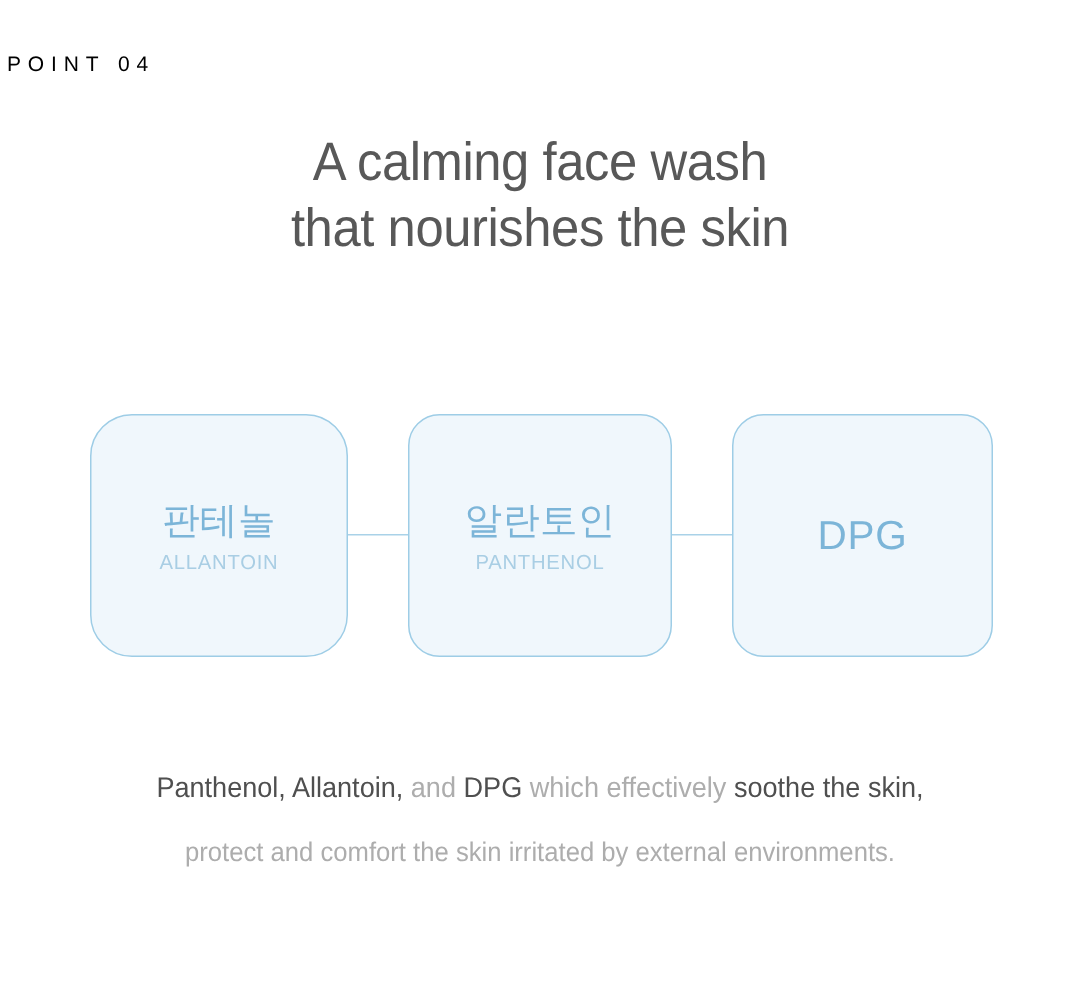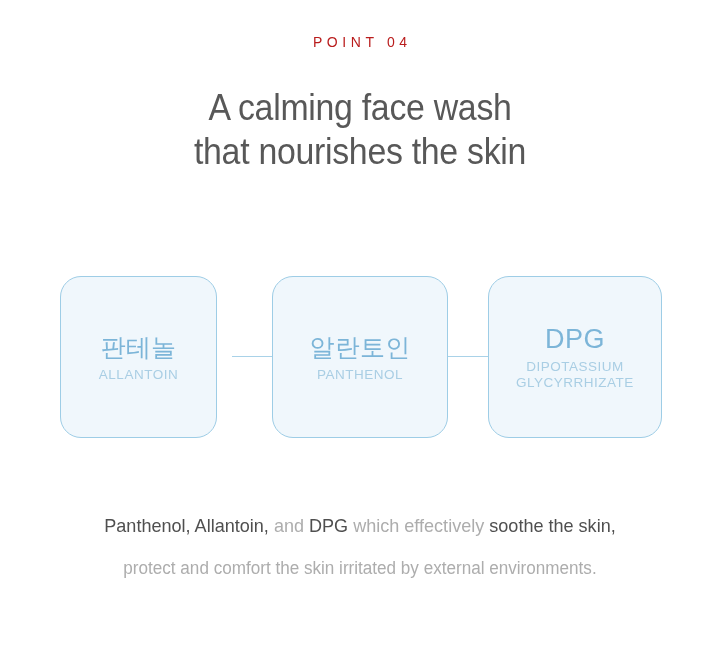--- a/index.html
+++ b/index.html
@@ -21,24 +21,23 @@
     inset: 0;
     background: #ffffff;
   }
 
   
   .eyebrow {
     position: absolute;
     top: 34px;
     left: 0;
     width: 720px;
-    text-align: center;
     font-size: 14px;
     letter-spacing: 4.6px;
-    color: #b91c1c;
+    color: #000000;
     font-weight: 400;
     text-indent: 4.6px;
   }
 
   
   .heading {
     position: absolute;
     top: 86px;
     left: 0;
     width: 720px;
@@ -77,21 +76,21 @@
     height: 162px;
     box-sizing: border-box;
     background: #f0f7fc;
     border: 1.4px solid #9ecde6;
     border-radius: 21px;
     display: flex;
     flex-direction: column;
     align-items: center;
     justify-content: center;
   }
-  .box-1 { left: 0px;   width: 157px; }
+  .box-1 { left: 0px;   width: 172px; border-radius: 28px; }
   .box-2 { left: 212px; width: 176px; }
   .box-3 { left: 428px; width: 174px; }
 
   .box-title {
     color: #7cb5d8;
     font-size: 25px;
     font-weight: 400;
     line-height: 30px;
     letter-spacing: 0.2px;
   }
@@ -154,24 +153,20 @@
 
     <div class="box box-2">
       <div class="box-title">알란토인</div>
       <div class="box-sub">
         <span class="sub-line">PANTHENOL</span>
       </div>
     </div>
 
     <div class="box box-3">
       <div class="box-title latin">DPG</div>
-      <div class="box-sub">
-        <span class="sub-line">DIPOTASSIUM</span>
-        <span class="sub-line">GLYCYRRHIZATE</span>
-      </div>
     </div>
 
   </div>
 
   <div class="caption">
     <span class="cline cline-1">
       <span class="strong">Panthenol, Allantoin,</span>
       <span class="soft">and</span>
       <span class="strong">DPG</span>
       <span class="soft">which effectively</span>

